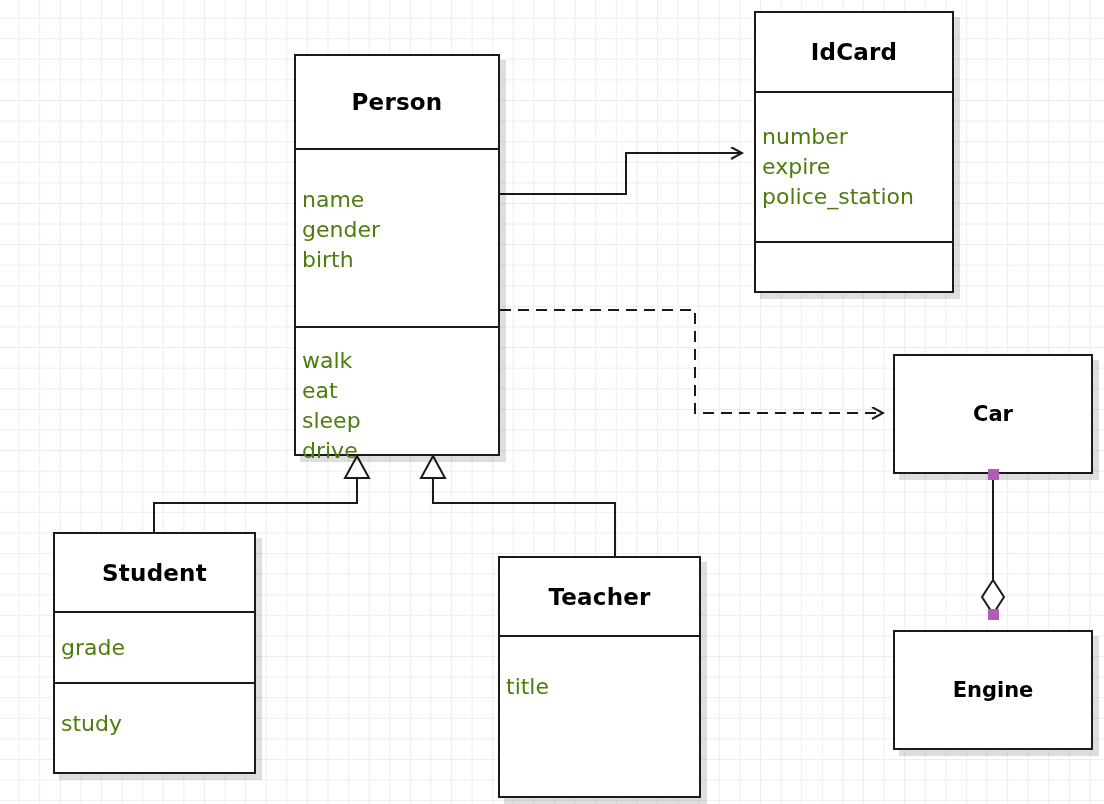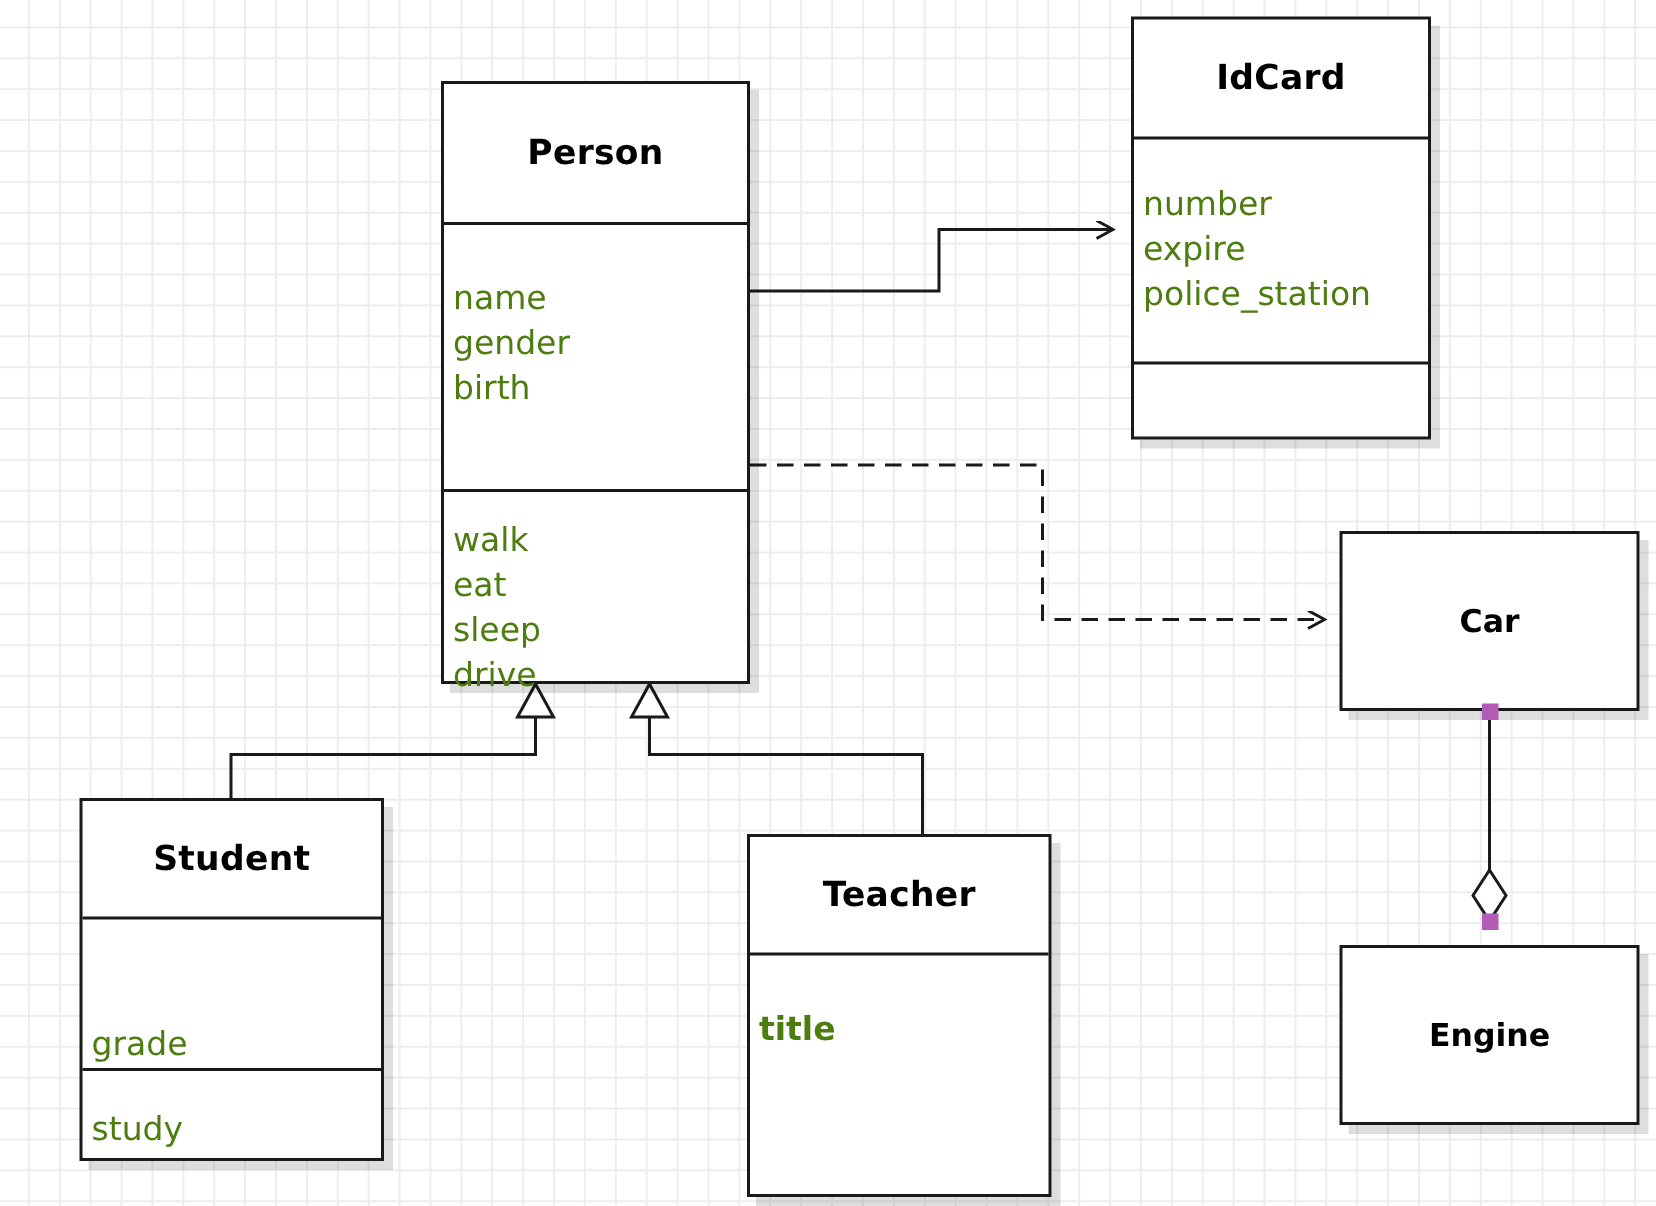--- a/index.html
+++ b/index.html
@@ -156,30 +156,30 @@
     <div class="c-single">
       <span>Engine</span>
     </div>
   </div>
   <div class="handle" style="left:988px; top:609px;"></div>
 
   <div class="uml-class" style="left:53px; top:532px; width:203px; height:242px;">
     <div class="compartment c-title" style="height:77px;">
       <span>Student</span>
     </div>
-    <div class="compartment c-body" style="height:101px;justify-content:flex-end;">
+    <div class="compartment c-body" style="height:71px;">
       <div class="member">grade</div>
     </div>
     <div class="compartment c-body" style="height:82px;">
       <div class="member">study</div>
     </div>
   </div>
 
   <div class="uml-class" style="left:498px; top:556px; width:203px; height:242px;">
     <div class="compartment c-title" style="height:77px;">
       <span>Teacher</span>
     </div>
-    <div class="compartment c-body" style="height:102px;font-weight:bold;">
+    <div class="compartment c-body" style="height:102px;">
       <div class="member">title</div>
     </div>
   </div>
 
 </div>
 
 </body></html>

